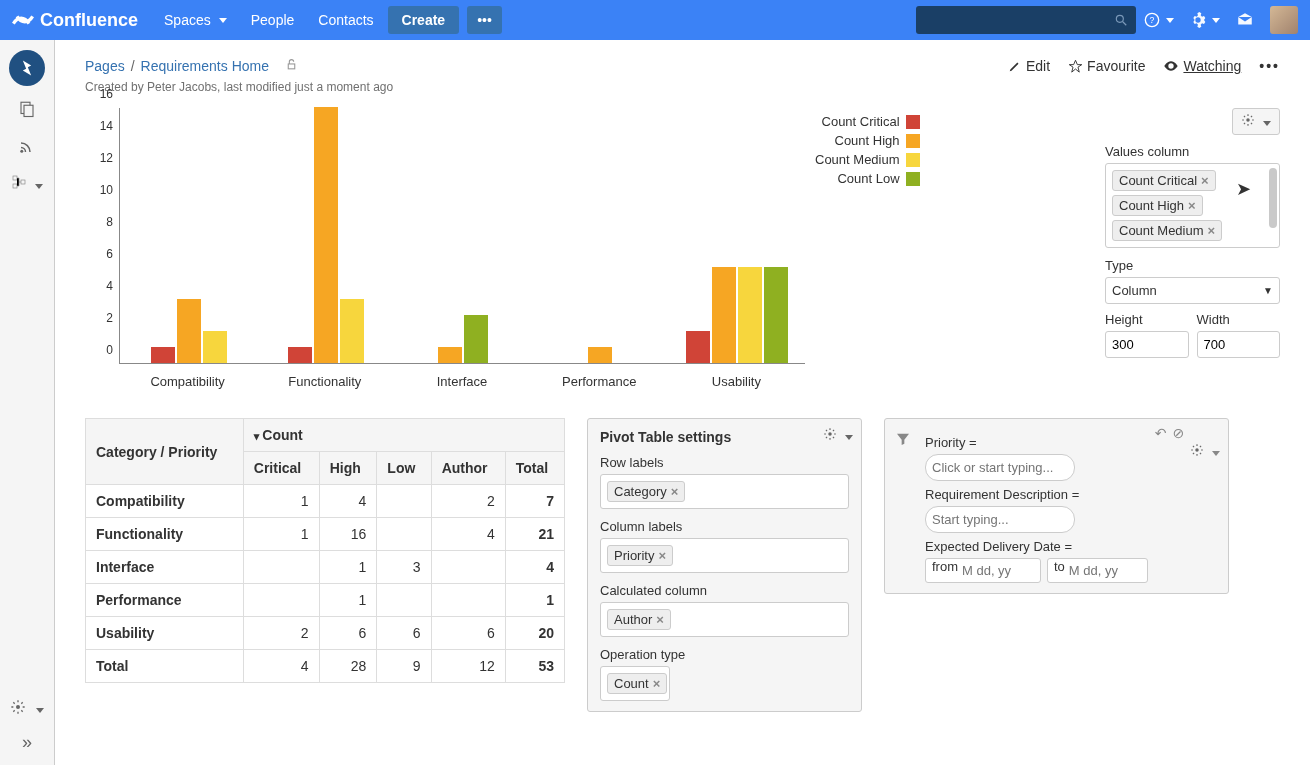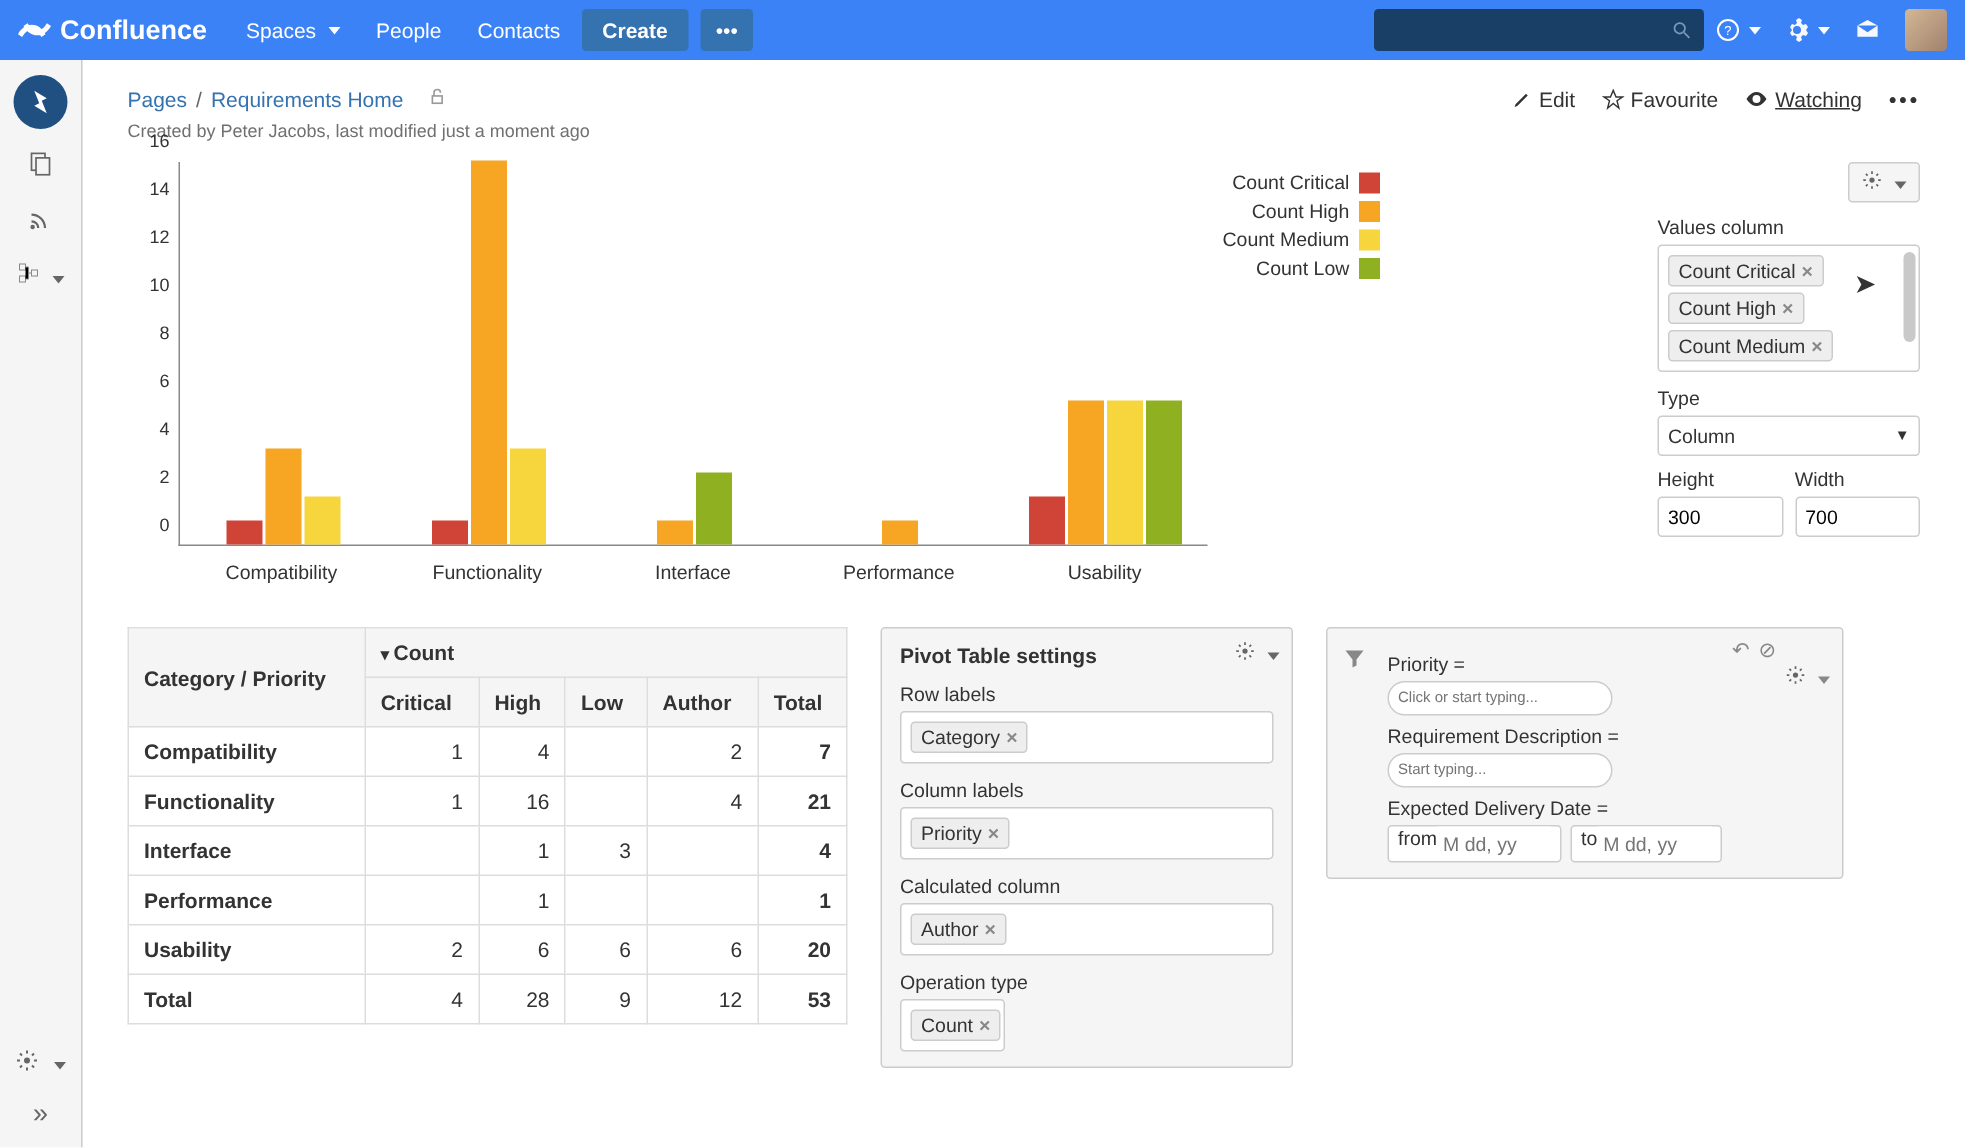--- a/index.html
+++ b/index.html
@@ -84,21 +84,21 @@
 .settings-panel .gear { position:absolute; right:8px; top:8px; color:#666; cursor:pointer;}
 .settings-title { font-weight:bold; font-size:14px; color:#333;}
 
 
 .filter-panel { background:#f5f5f5; border:1px solid #ccc; border-radius:3px; padding:10px 12px; width:345px; position:relative;}
 .filter-icon-col { position:absolute; left:10px; top:12px; color:#888;}
 .filter-body { margin-left:28px;}
 .filter-actions { position:absolute; right:8px; top:6px; display:flex; gap:6px; color:#888;}
 .filter-actions span { cursor:pointer;}
 .filter-row-label { font-size:13px; color:#333; margin-bottom:4px; margin-top:6px;}
-.filter-input { border:1px solid #ccc; background:#fff; border-radius:13px; padding:5px 6px; font-size:10px; color:#999; width:150px;}
+.filter-input { border:1px solid #ccc; background:#fff; border-radius:13px; padding:5px 6px; font-size:13px; color:#999; width:150px;}
 .date-row { display:flex; align-items:center; gap:6px; font-size:13px;}
 .date-row input { width:76px; border:none; padding:4px; color:#999; font-size:13px;}
 .date-row .dgroup { border:1px solid #ccc; background:#fff; border-radius:3px; padding:0 6px; display:flex; align-items:flex-start;}
 
 
 .bottom-row { display:flex; gap:22px; margin-top:20px; align-items:flex-start;}
 
 .caret-down::after { content:""; display:inline-block; border-left:4px solid transparent; border-right:4px solid transparent; border-top:5px solid currentColor; margin-left:4px; vertical-align:middle;}
 .lock-icon { color:#999; font-size:13px;}
 .cursor-img { position:absolute; pointer-events:none; z-index:100; font-size:18px;}

